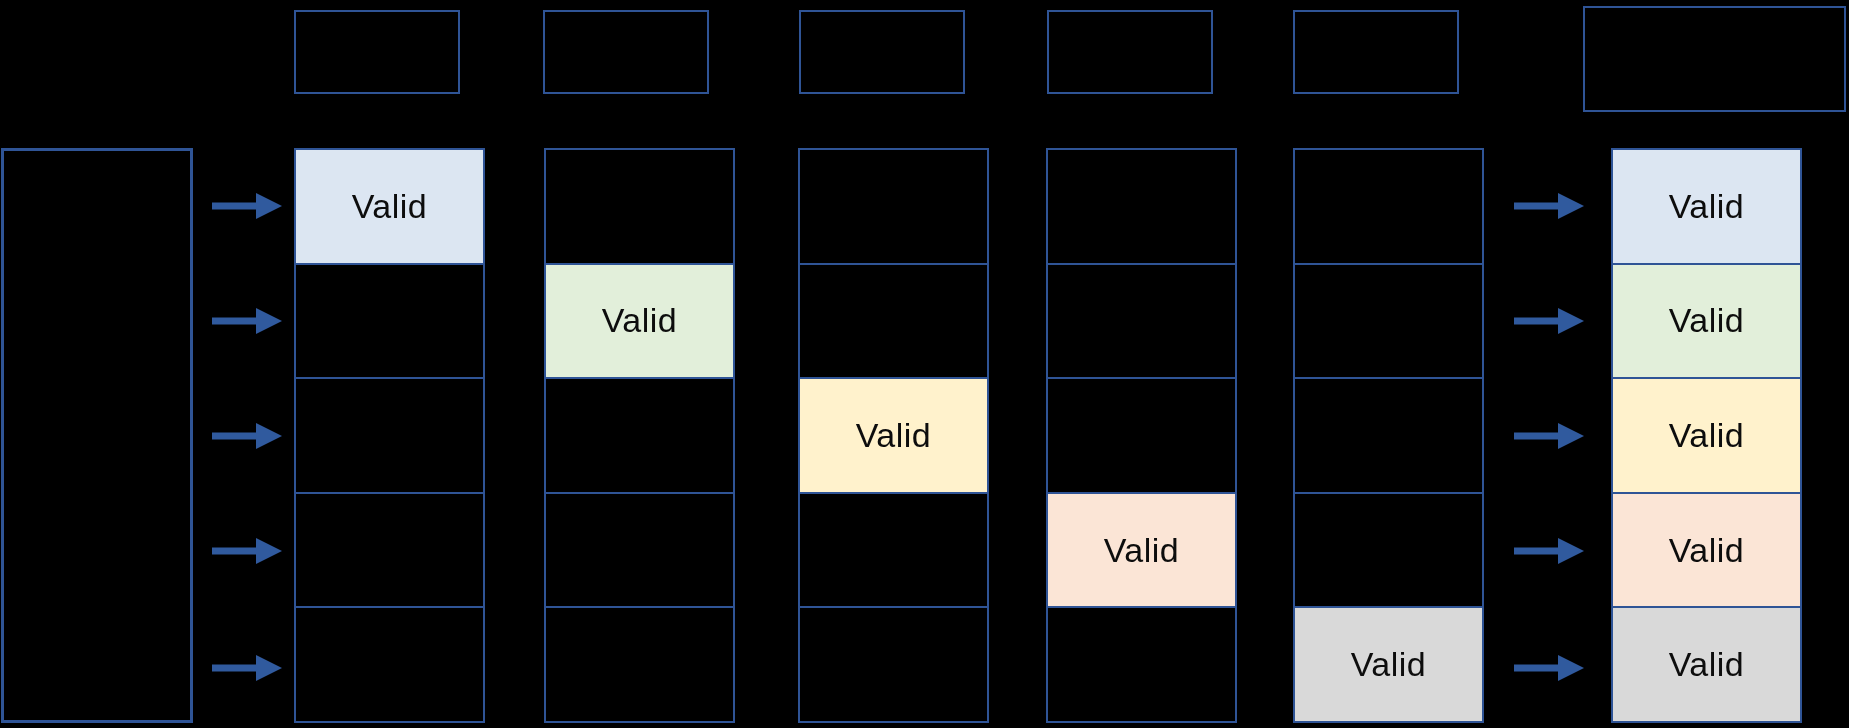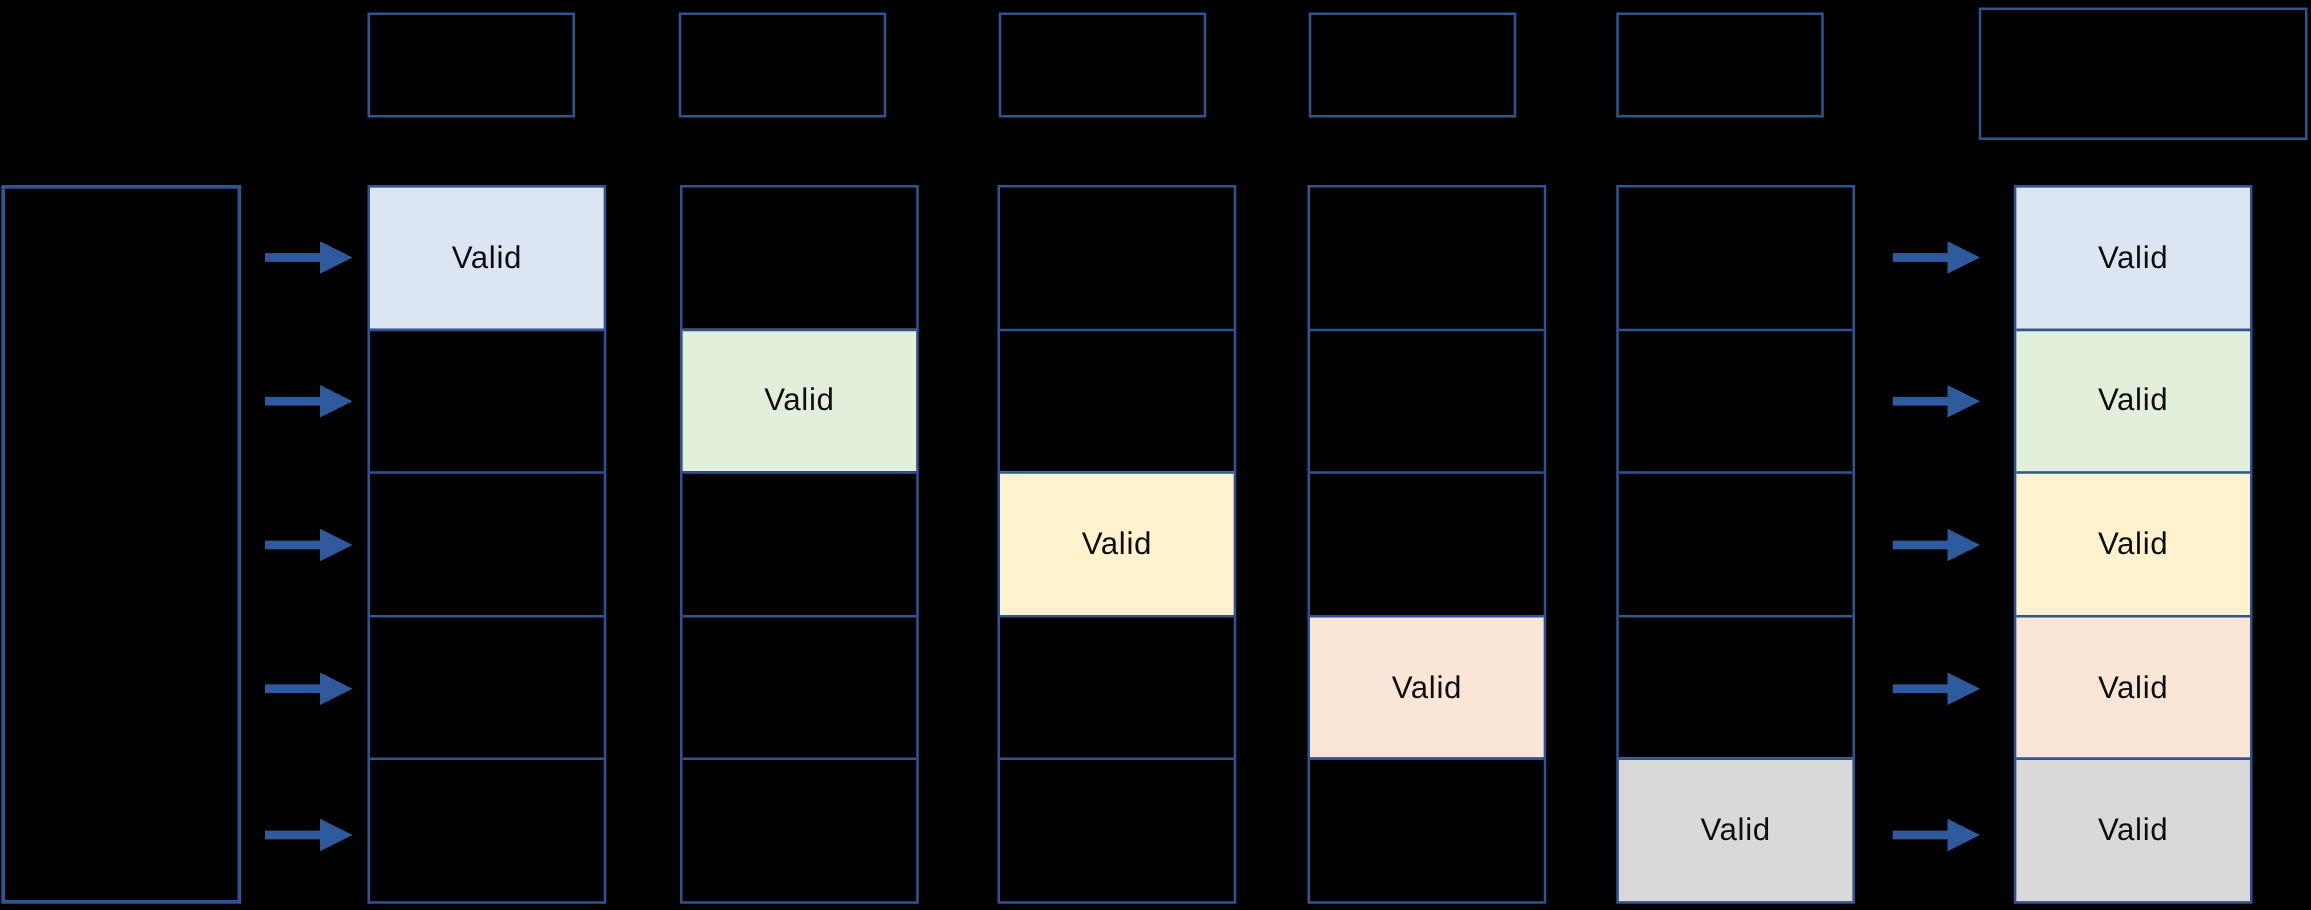--- a/index.html
+++ b/index.html
@@ -22,21 +22,21 @@
   .stack{
     position:absolute;top:148px;width:191px;height:575px;
     border:2px solid var(--border,#2F5496);
     box-sizing:border-box;
     display:flex;flex-direction:column;
   }
   .cell{
     flex:1;
     display:flex;align-items:center;justify-content:center;
     border-top:2px solid var(--border,#2F5496);
-    font-size:25px;color:#0d0d0d;
+    font-size:34px;color:#0d0d0d;
     letter-spacing:0.5px;
   }
   .cell:first-child{border-top:none;}
   .s1{left:294px;} .s2{left:544px;} .s3{left:798px;} .s4{left:1046px;} .s5{left:1293px;} .s6{left:1611px;}
   .h1{left:294px;} .h2{left:543px;} .h3{left:799px;} .h4{left:1047px;} .h5{left:1293px;}
   .arrow{
     position:absolute;width:70px;height:26px;
     color:var(--arrow,#305A9E);
   }
   .arrow svg{display:block;width:70px;height:26px;}

